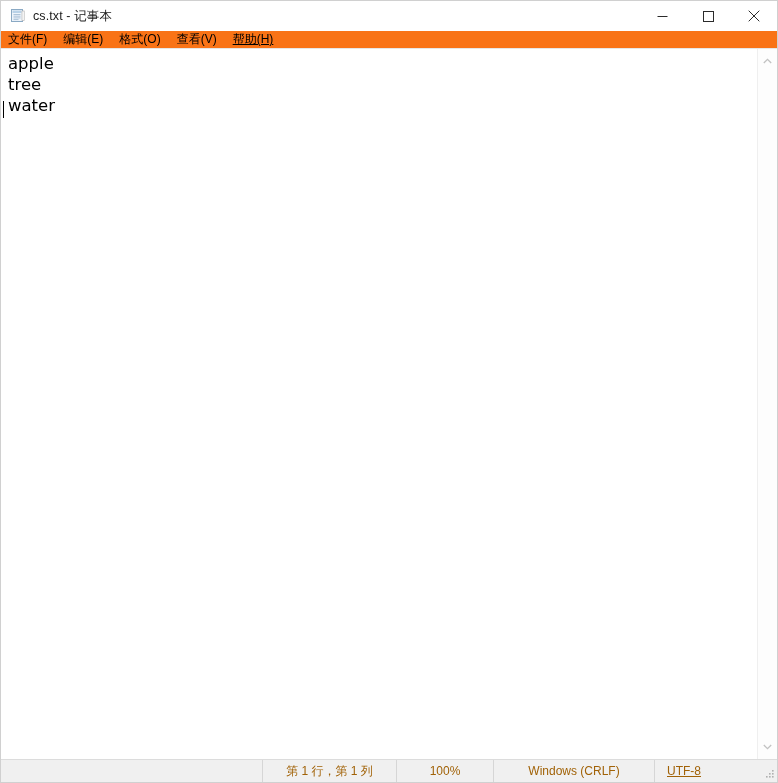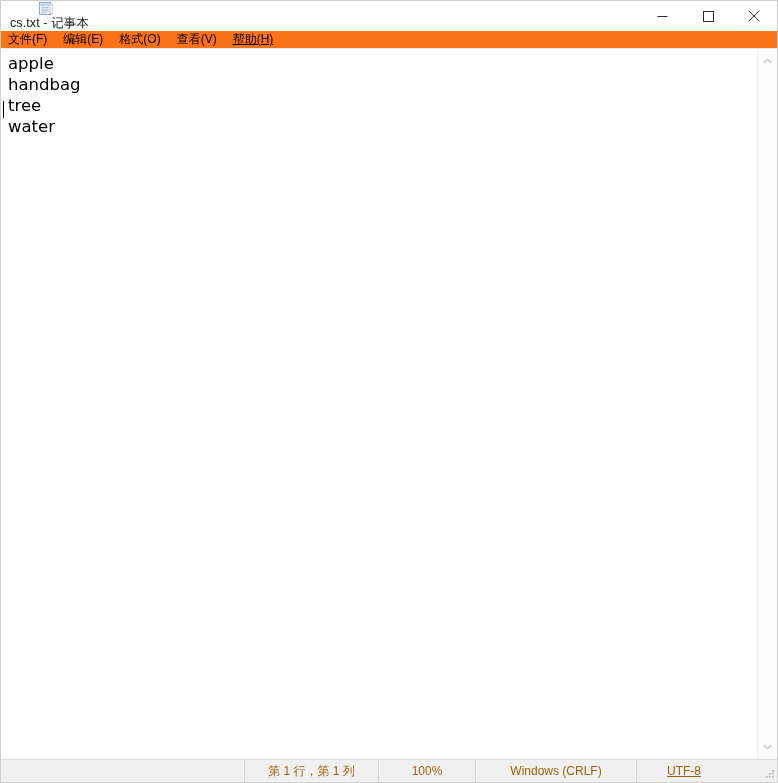--- a/index.html
+++ b/index.html
@@ -33,21 +33,20 @@
     flex: 0 0 30px;
     background: #ffffff;
     display: flex;
     align-items: center;
   }
   #title-left {
     display: flex;
     align-items: center;
     padding-left: 9px;
     height: 100%;
-    flex-direction: column;
   }
   #app-icon {
     width: 16px;
     height: 16px;
     position: relative;
     flex: 0 0 16px;
     margin-right: 7px;
   }
   #title-text {
     font-size: 12.5px;
@@ -175,21 +174,21 @@
     display: flex;
     align-items: center;
     border-left: 1px solid #d6d6d6;
     padding: 0 14px;
     white-space: nowrap;
     line-height: 1;
   }
   #cell-line { min-width: 113px; justify-content: center; padding: 0 10px; }
   #cell-zoom { min-width: 48px; justify-content: center; padding: 0 24px; }
   #cell-eol  { min-width: 106px; justify-content: center; padding: 0 27px; text-align: right; }
-  #cell-enc  { min-width: 96px;  justify-content: flex-start; padding-left: 30px; text-decoration: underline; }
+  #cell-enc  { min-width: 96px;  justify-content: flex-start; padding-left: 12px; text-decoration: underline; }
   #resize-grip {
     position: absolute;
     right: 2px;
     bottom: 2px;
     width: 12px;
     height: 12px;
   }
 </style>
 </head>
 <body>
@@ -237,21 +236,20 @@
     <div class="menu-item">编辑(E)</div>
     <div class="menu-item">格式(O)</div>
     <div class="menu-item">查看(V)</div>
     <div class="menu-item">帮助(H)</div>
   </div>
 
   <div id="editor-wrap">
     <div id="editor">
       <div id="caret"></div>
       <div class="doc-line">apple</div>
-      <div class="doc-line">handbag</div>
       <div class="doc-line">tree</div>
       <div class="doc-line">water</div>
     </div>
 
     <div id="vscroll">
       <div class="sb-arrow">
         <svg width="9" height="6" viewBox="0 0 9 6">
           <polyline points="0.8,5 4.5,1.3 8.2,5" fill="none" stroke="#c2c2c2" stroke-width="1.3"></polyline>
         </svg>
       </div>

